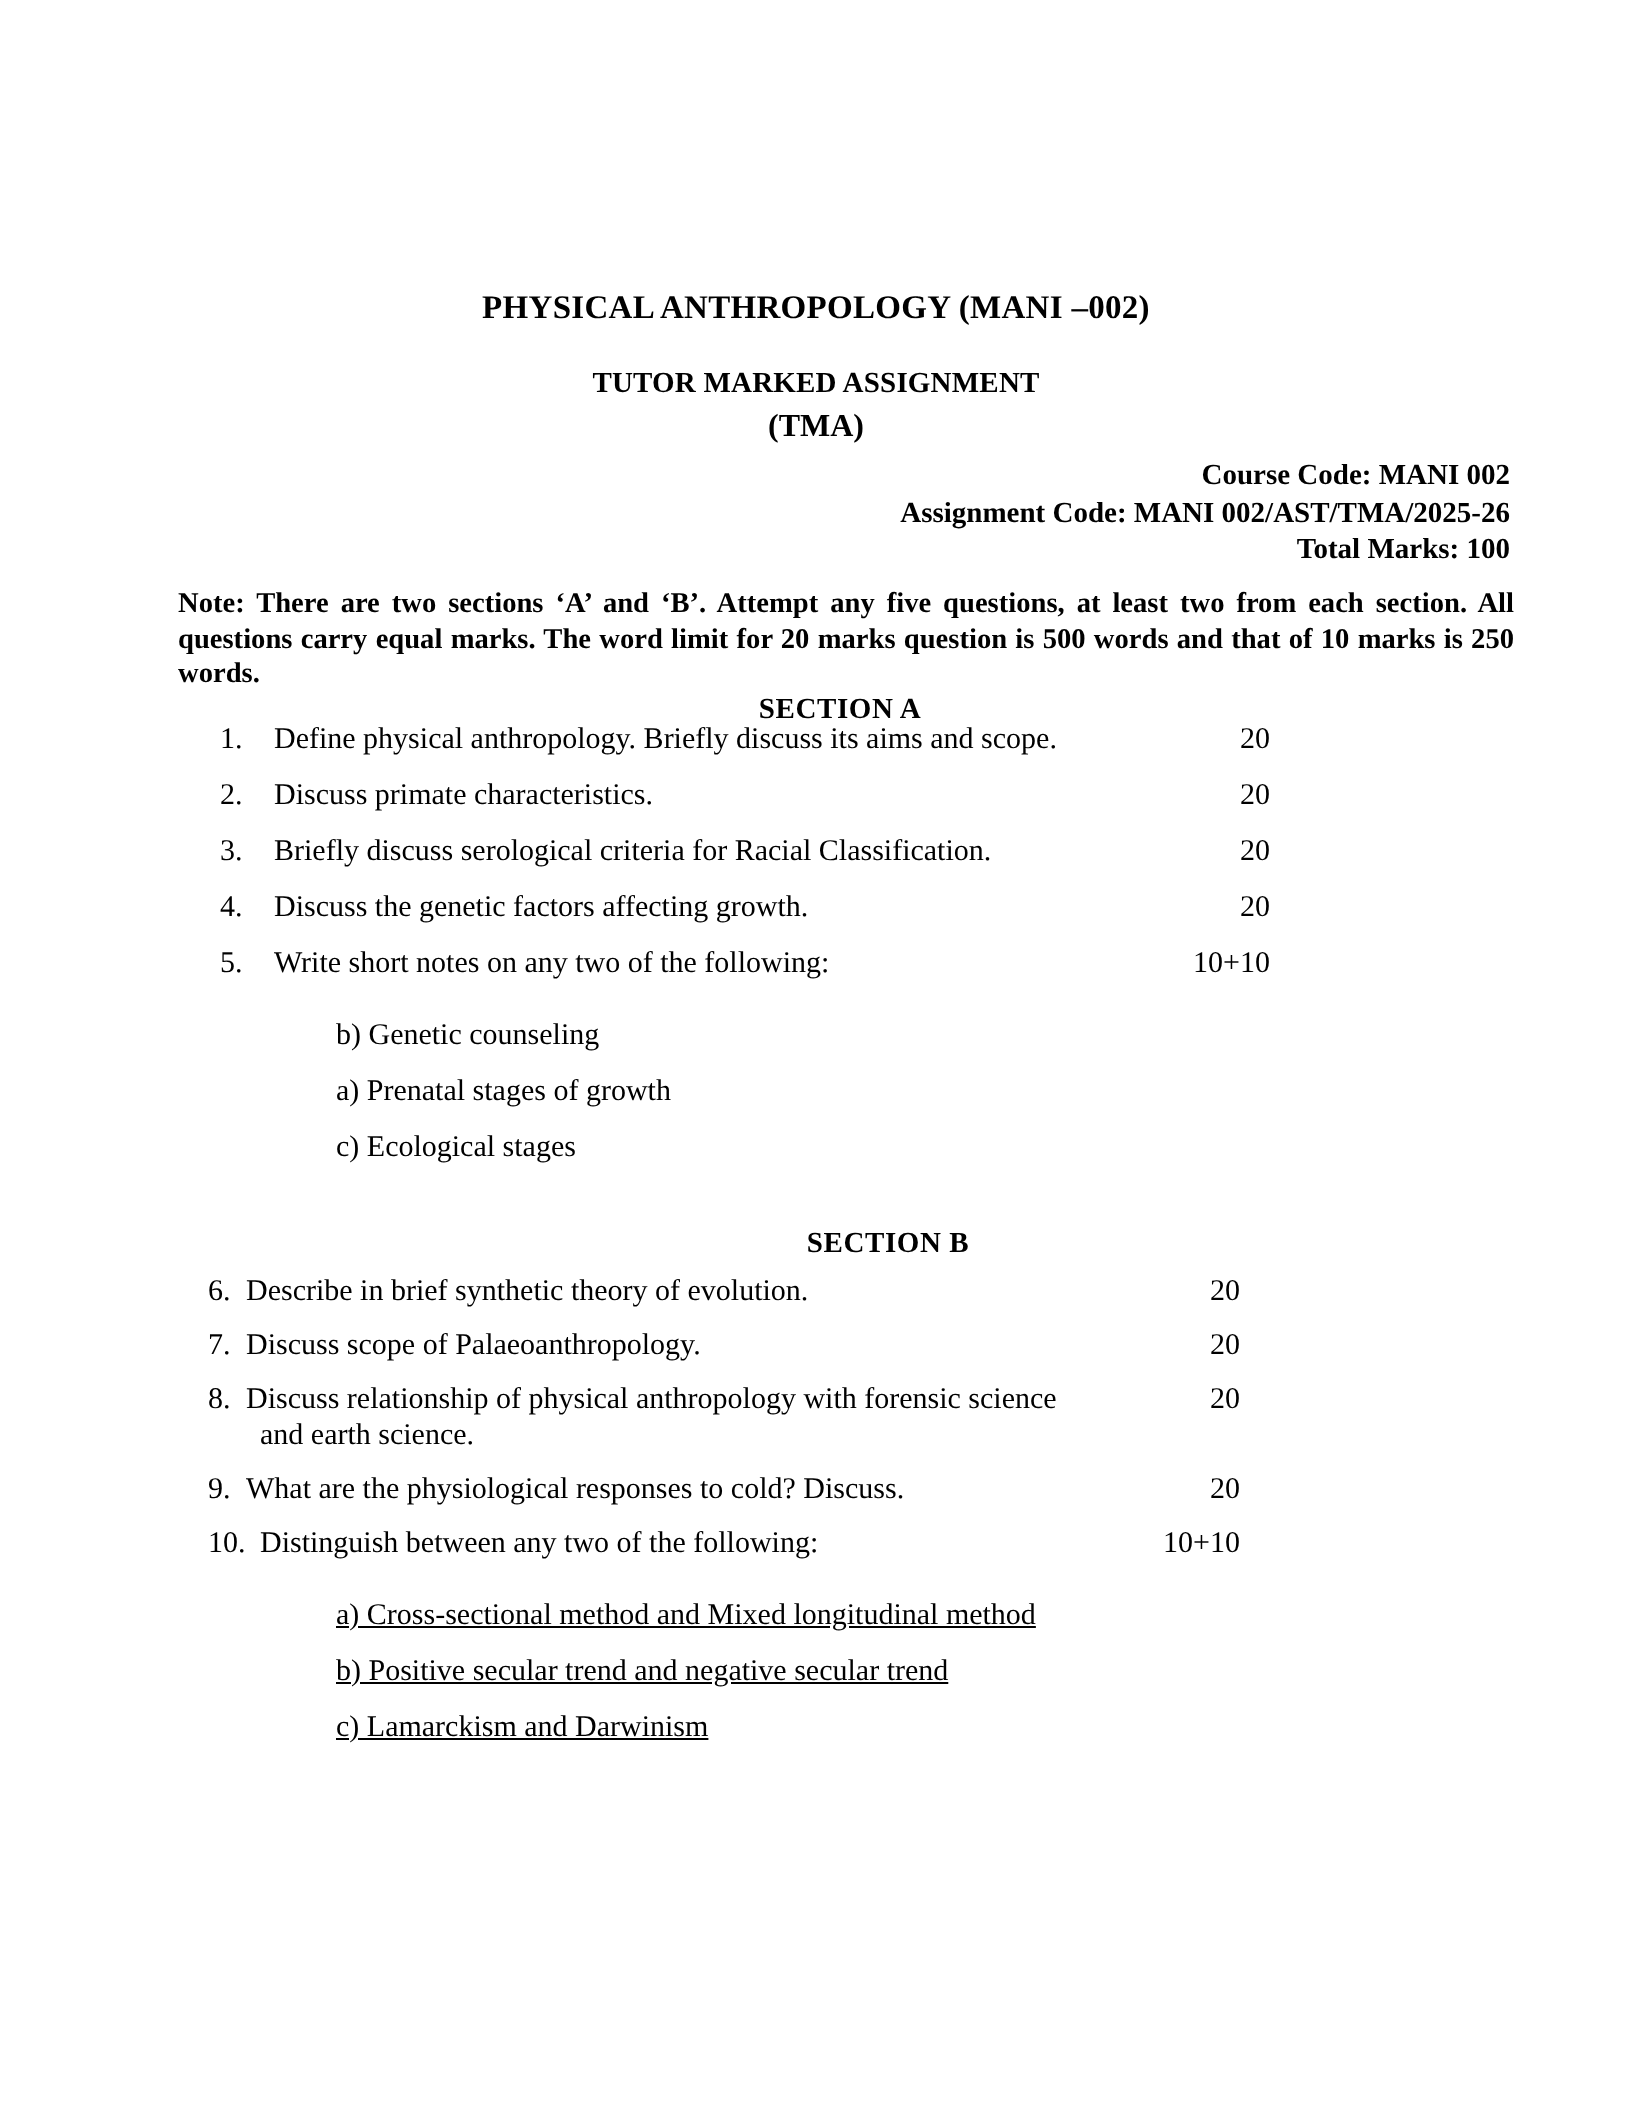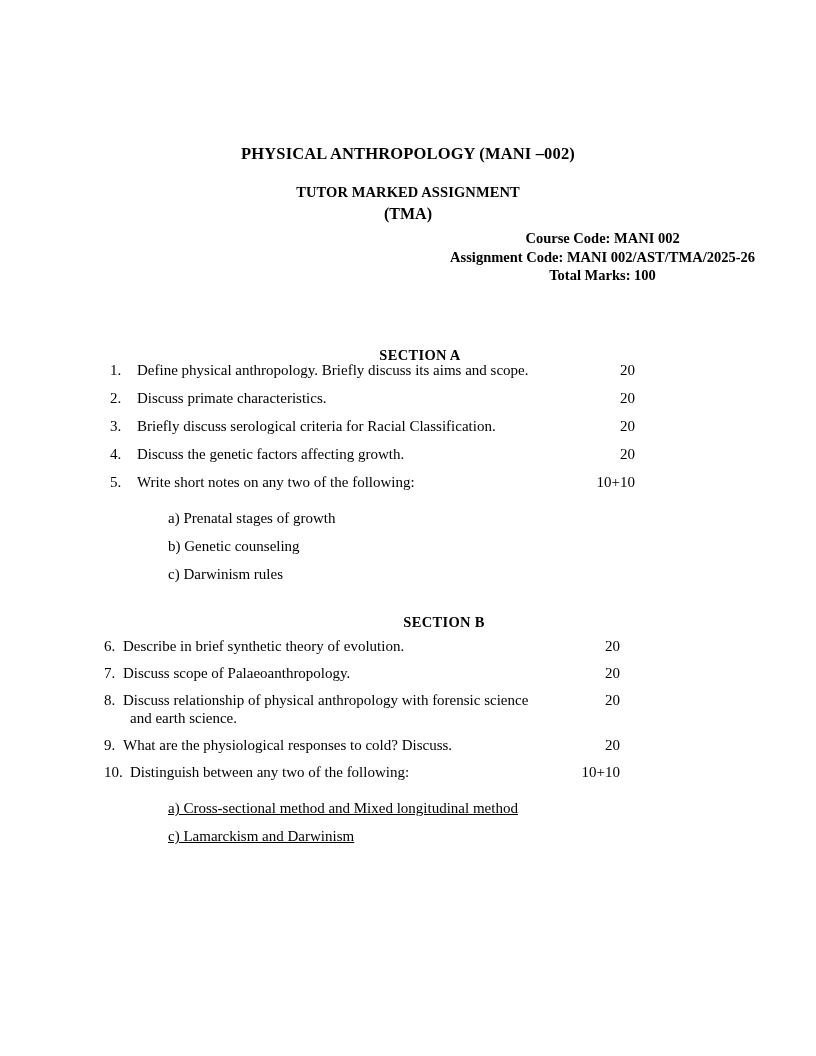--- a/index.html
+++ b/index.html
@@ -52,21 +52,21 @@
     font-weight: bold;
     line-height: 20px;
     margin-top: 2px;
   }
 
   
   .meta-block {
     position: absolute;
     right: 61px;
     top: 229px;
-    text-align: center;
+    text-align: right;
     font-size: 14.5px;
     font-weight: bold;
     line-height: 18.5px;
   }
   .meta-line { white-space: nowrap; }
 
   
   .note {
     position: absolute;
     left: 89px;
@@ -161,20 +161,21 @@
     <div class="doc-subtitle">TUTOR MARKED ASSIGNMENT</div>
     <div class="doc-subtitle2">(TMA)</div>
   </div>
 
   <div class="meta-block">
     <div class="meta-line">Course Code: MANI 002</div>
     <div class="meta-line">Assignment Code: MANI 002/AST/TMA/2025-26</div>
     <div class="meta-line">Total Marks: 100</div>
   </div>
 
+  <div class="note">Note: There are two sections ‘A’ and ‘B’. Attempt any five questions, at least two from each section. All questions carry equal marks. The word limit for 20 marks question is 500 words and that of 10 marks is 250 words.</div>
 
   <div class="section-heading" id="section-a-heading">SECTION A</div>
 
   <div class="qlist" id="section-a-list">
 
     <div class="qrow">
       <span class="qnum">1.</span>
       <span class="qmarks">20</span>
       <span class="qtext">Define physical anthropology. Briefly discuss its aims and scope.</span>
     </div>
@@ -197,23 +198,23 @@
       <span class="qtext">Discuss the genetic factors affecting growth.</span>
     </div>
 
     <div class="qrow">
       <span class="qnum">5.</span>
       <span class="qmarks">10+10</span>
       <span class="qtext">Write short notes on any two of the following:</span>
     </div>
 
     <div class="sublist">
+      <div class="subitem">b) Genetic counseling</div>
       <div class="subitem">a) Prenatal stages of growth</div>
-      <div class="subitem">b) Genetic counseling</div>
-      <div class="subitem">c) Darwinism rules</div>
+      <div class="subitem">c) Ecological stages</div>
     </div>
 
   </div>
 
   <div class="section-heading" id="section-b-heading">SECTION B</div>
 
   <div class="qlist" id="section-b-list">
 
     <div class="qrow">
       <span class="qnum">6.</span>
@@ -241,18 +242,19 @@
     </div>
 
     <div class="qrow ten">
       <span class="qnum wide">10.</span>
       <span class="qmarks">10+10</span>
       <span class="qtext">Distinguish between any two of the following:</span>
     </div>
 
     <div class="sublist">
       <div class="subitem">a) Cross-sectional method and Mixed longitudinal method</div>
+      <div class="subitem">b) Positive secular trend and negative secular trend</div>
       <div class="subitem">c) Lamarckism and Darwinism</div>
     </div>
 
   </div>
 
 </div>
 
 </body></html>

